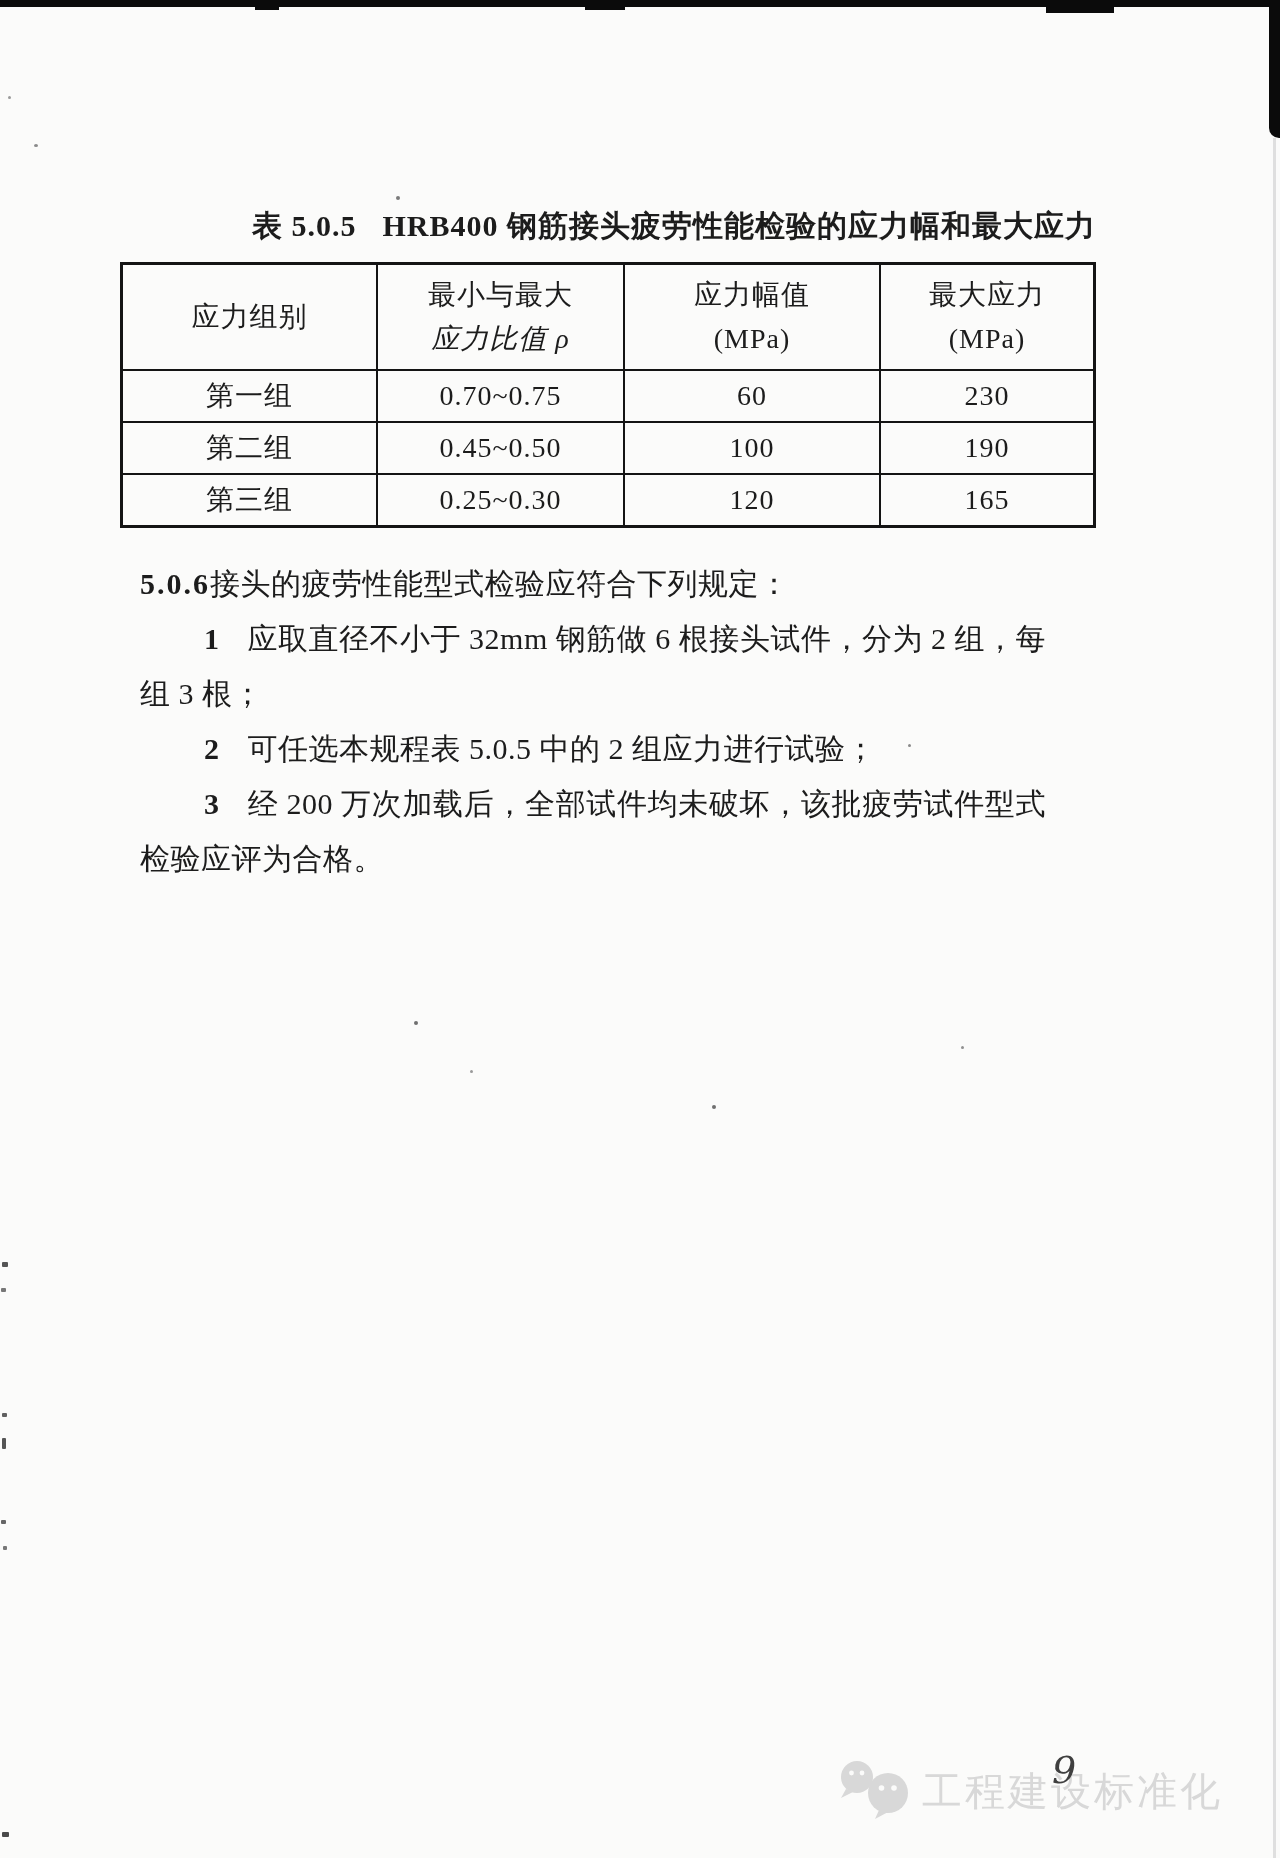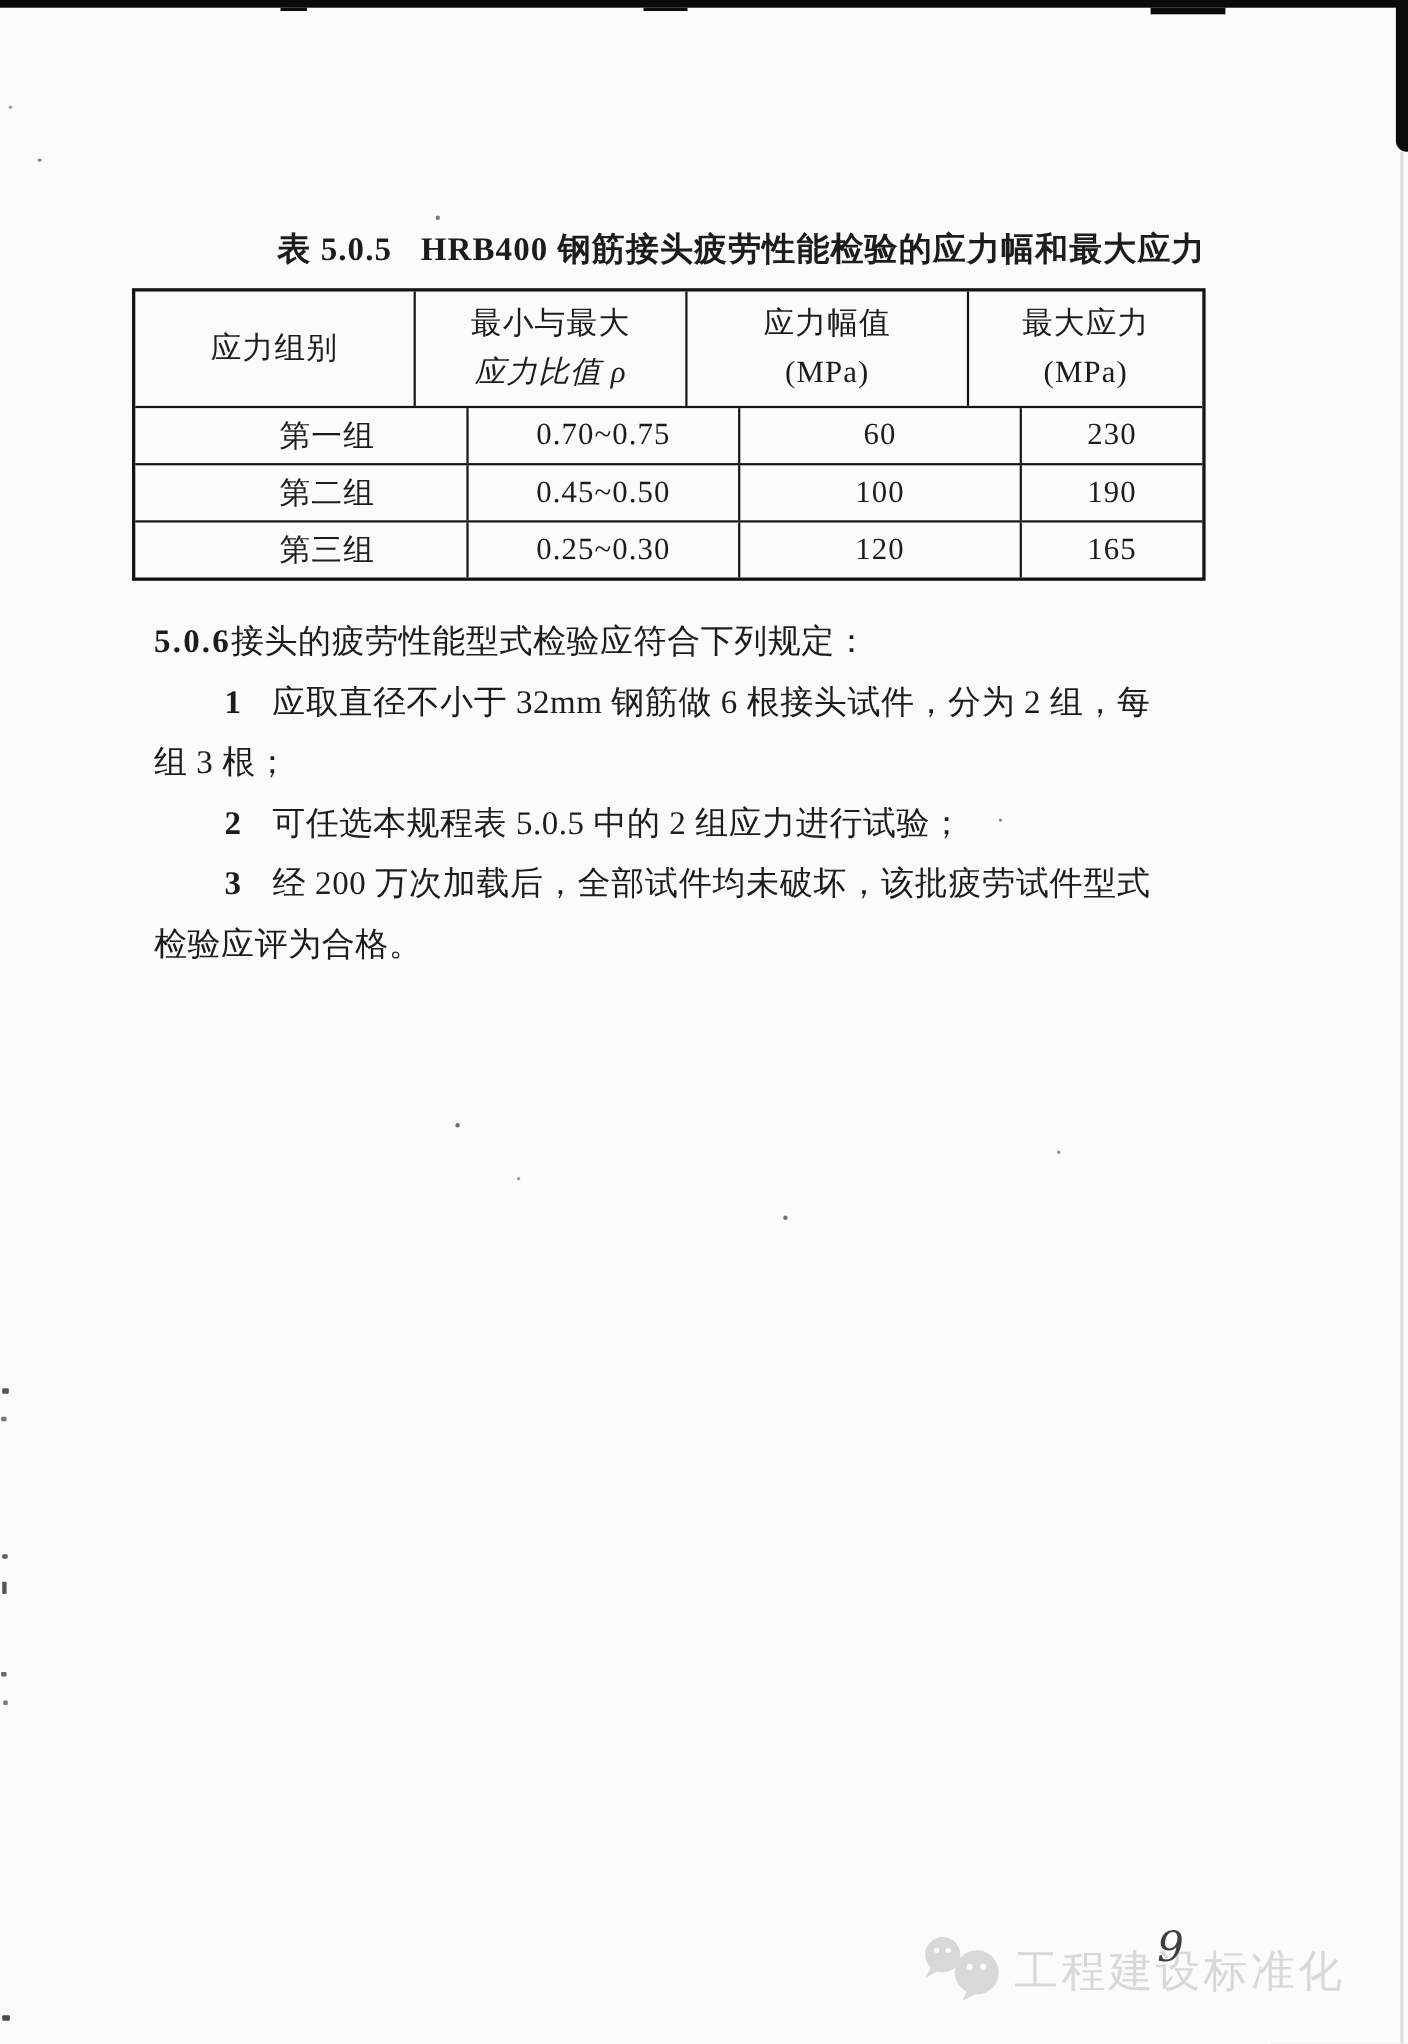--- a/index.html
+++ b/index.html
@@ -26,21 +26,21 @@
   .cap-label { margin-right:26px; }
 
   
   .stress-table {
     position:absolute; left:120px; top:262px; width:976px;
     border:3px solid var(--table-border,#141414);
     box-sizing:border-box;
     background:transparent;
   }
   .tr { display:grid; grid-template-columns:253px 247px 256px 1fr; }
-  .tr + .tr { border-top:2px solid var(--table-border,#141414);padding-left:48px; }
+  .tr + .tr { border-top:2px solid var(--table-border,#141414); }
   .td {
     display:flex; flex-direction:column; justify-content:center; align-items:center;
     font-size:28px; letter-spacing:1px; text-align:center;
     box-sizing:border-box; padding:2px 4px;
   }
   .td + .td { border-left:2px solid var(--table-border,#141414); }
   .thead .td { height:104px; line-height:44px; }
   .trow .td { height:50px; }
   .rho { font-style:italic; }
 

